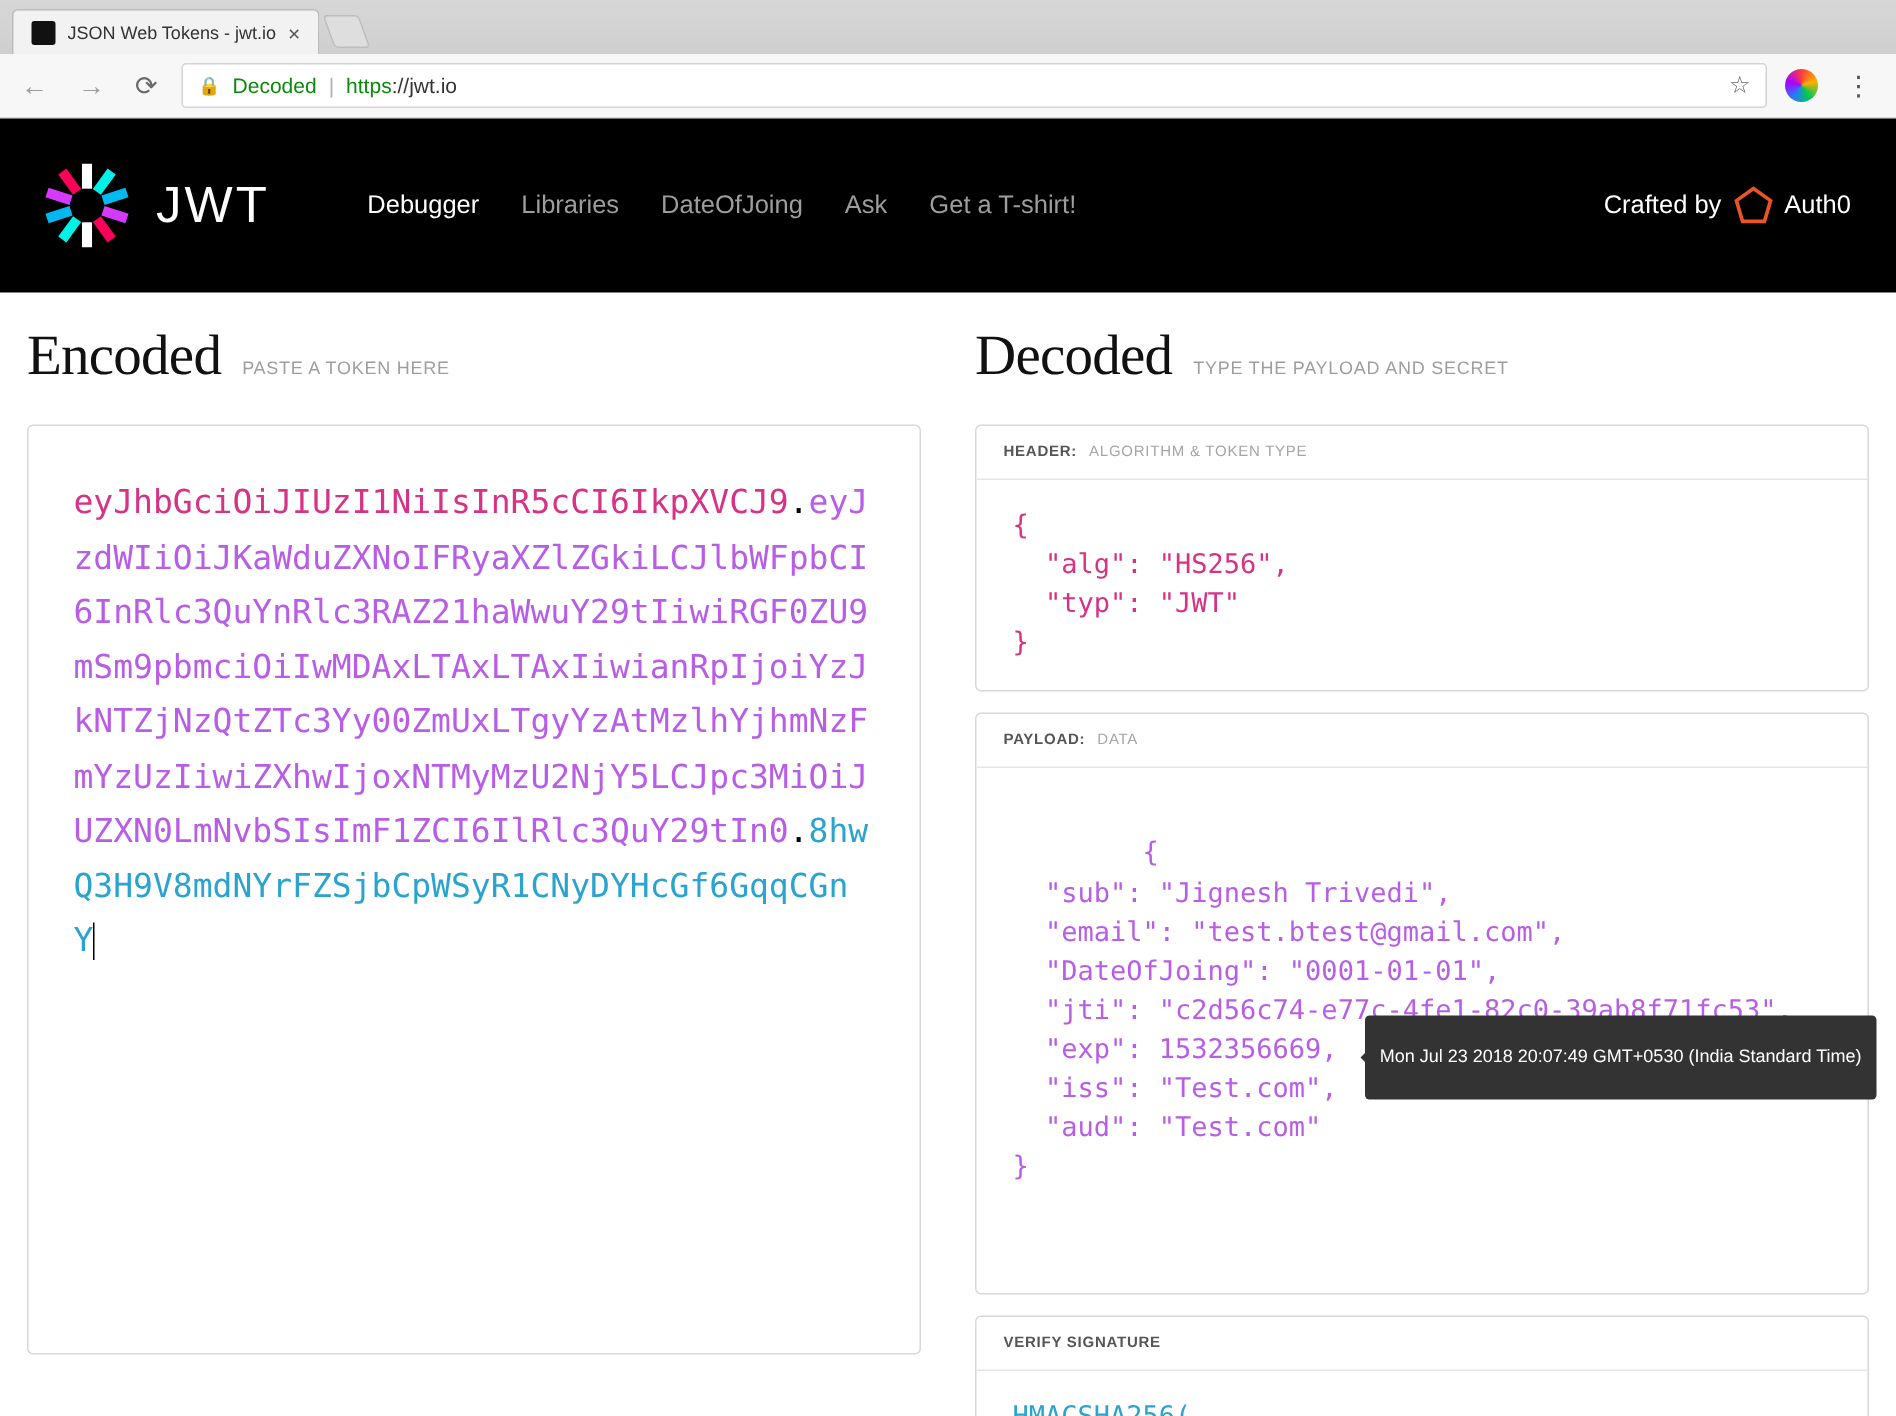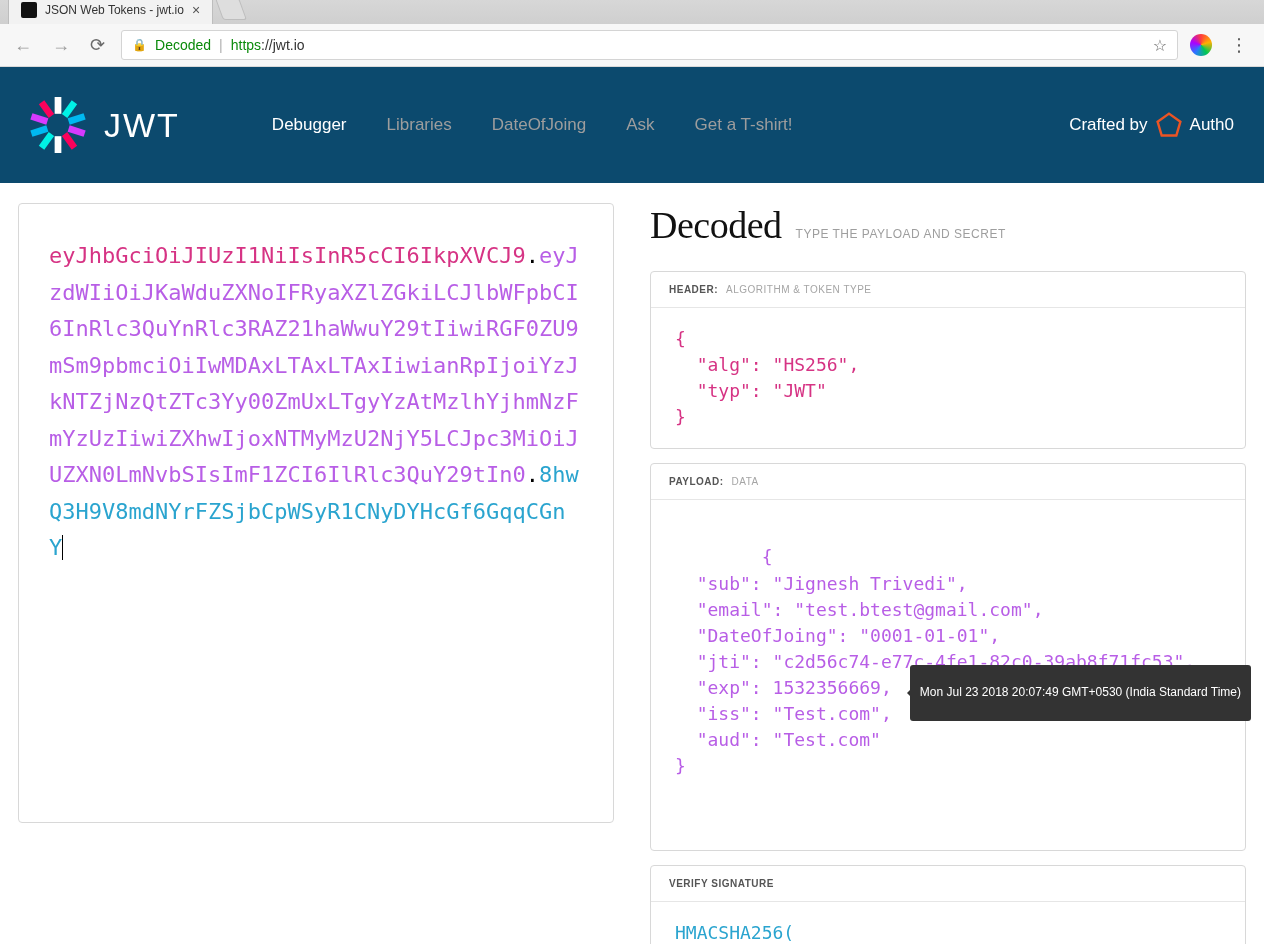--- a/index.html
+++ b/index.html
@@ -7,21 +7,21 @@
     font-family: -apple-system, BlinkMacSystemFont, "Segoe UI", Arial, sans-serif;
     background: #fff;
     width: 1264px;
     height: 944px;
     overflow: hidden;
   }
 
   
   .browser-chrome { background: #f2f2f2; border-bottom: 1px solid #d9d9d9; }
   .tab-strip {
-    display: flex; align-items: flex-end; height: 24px;
+    display: flex; align-items: flex-end; height: 36px;
     background: linear-gradient(#d7d7d7,#cfcfcf);
     padding-left: 8px; position: relative;
   }
   .tab {
     display: flex; align-items: center; gap: 8px;
     background: #f2f2f2; height: 30px; padding: 0 12px;
     border-top-left-radius: 4px; border-top-right-radius: 4px;
     border: 1px solid #bdbdbd; border-bottom: none;
     font-size: 12px; color: #333; max-width: 230px;
   }
@@ -52,28 +52,28 @@
   .url-rest { color:#333; }
   .star-icon { margin-left:auto; color:#666; font-size:16px; }
   .ext-icon {
     width:22px; height:22px; border-radius:50%;
     background: conic-gradient(#ff3d3d,#ffb000,#00c853,#2979ff,#aa00ff,#ff3d3d);
   }
   .menu-dots { color:#555; font-size:18px; padding:0 6px; }
 
   
   .site-header {
-    background:#0c4a6e; height:116px;
+    background:#000000; height:116px;
     display:flex; align-items:center; padding:0 30px;
     color:#fff; gap:40px;
   }
   .logo-block { display:flex; align-items:center; gap:18px; }
   .jwt-logo { width:56px; height:56px; display:block; }
   .jwt-word { font-size:34px; font-weight:500; letter-spacing:2px; color:#fff; font-family: Arial, sans-serif; }
-  .nav { display:flex; gap:40px; margin-left:52px; }
+  .nav { display:flex; gap:28px; margin-left:25px; }
   .nav a { color:#9d9d9d; text-decoration:none; font-size:17px; }
   .nav a.active { color:#fff; }
   .crafted { margin-left:auto; display:flex; align-items:center; gap:8px; color:#fff; font-size:17px; font-weight:500; }
   .auth0-glyph { width:26px; height:26px; }
 
   
   .main { display:flex; gap:36px; padding:20px 18px 0 18px; }
   .col { flex:1; display:flex; flex-direction:column; }
   .col-head { display:flex; align-items:baseline; gap:14px; margin-bottom:24px; }
   .col-title { font-size:38px; font-weight:400; color:#111; font-family: Georgia, 'Times New Roman', serif; letter-spacing:-0.5px; }
@@ -187,20 +187,24 @@
     <svg class="auth0-glyph" viewBox="0 0 32 32">
       <polygon points="16,2 30,12 25,29 7,29 2,12" fill="none" stroke="#eb5424" stroke-width="3"></polygon>
     </svg>
     <span>Auth0</span>
   </div>
 </div>
 
 <div class="main">
 
   <div class="col">
+    <div class="col-head">
+      <span class="col-title">Encoded</span>
+      <span class="col-sub">PASTE A TOKEN HERE</span>
+    </div>
     <div class="panel encoded-box">
       <span class="tok-header">eyJhbGciOiJIUzI1NiIsInR5cCI6IkpXVCJ9</span><span class="tok-dot">.</span><span class="tok-payload">eyJzdWIiOiJKaWduZXNoIFRyaXZlZGkiLCJlbWFpbCI6InRlc3QuYnRlc3RAZ21haWwuY29tIiwiRGF0ZU9mSm9pbmciOiIwMDAxLTAxLTAxIiwianRpIjoiYzJkNTZjNzQtZTc3Yy00ZmUxLTgyYzAtMzlhYjhmNzFmYzUzIiwiZXhwIjoxNTMyMzU2NjY5LCJpc3MiOiJUZXN0LmNvbSIsImF1ZCI6IlRlc3QuY29tIn0</span><span class="tok-dot">.</span><span class="tok-sig">8hwQ3H9V8mdNYrFZSjbCpWSyR1CNyDYHcGf6GqqCGnY</span><span class="caret">&nbsp;</span>
     </div>
   </div>
 
   <div class="col decoded-col">
     <div class="col-head">
       <span class="col-title">Decoded</span>
       <span class="col-sub">TYPE THE PAYLOAD AND SECRET</span>
     </div>

